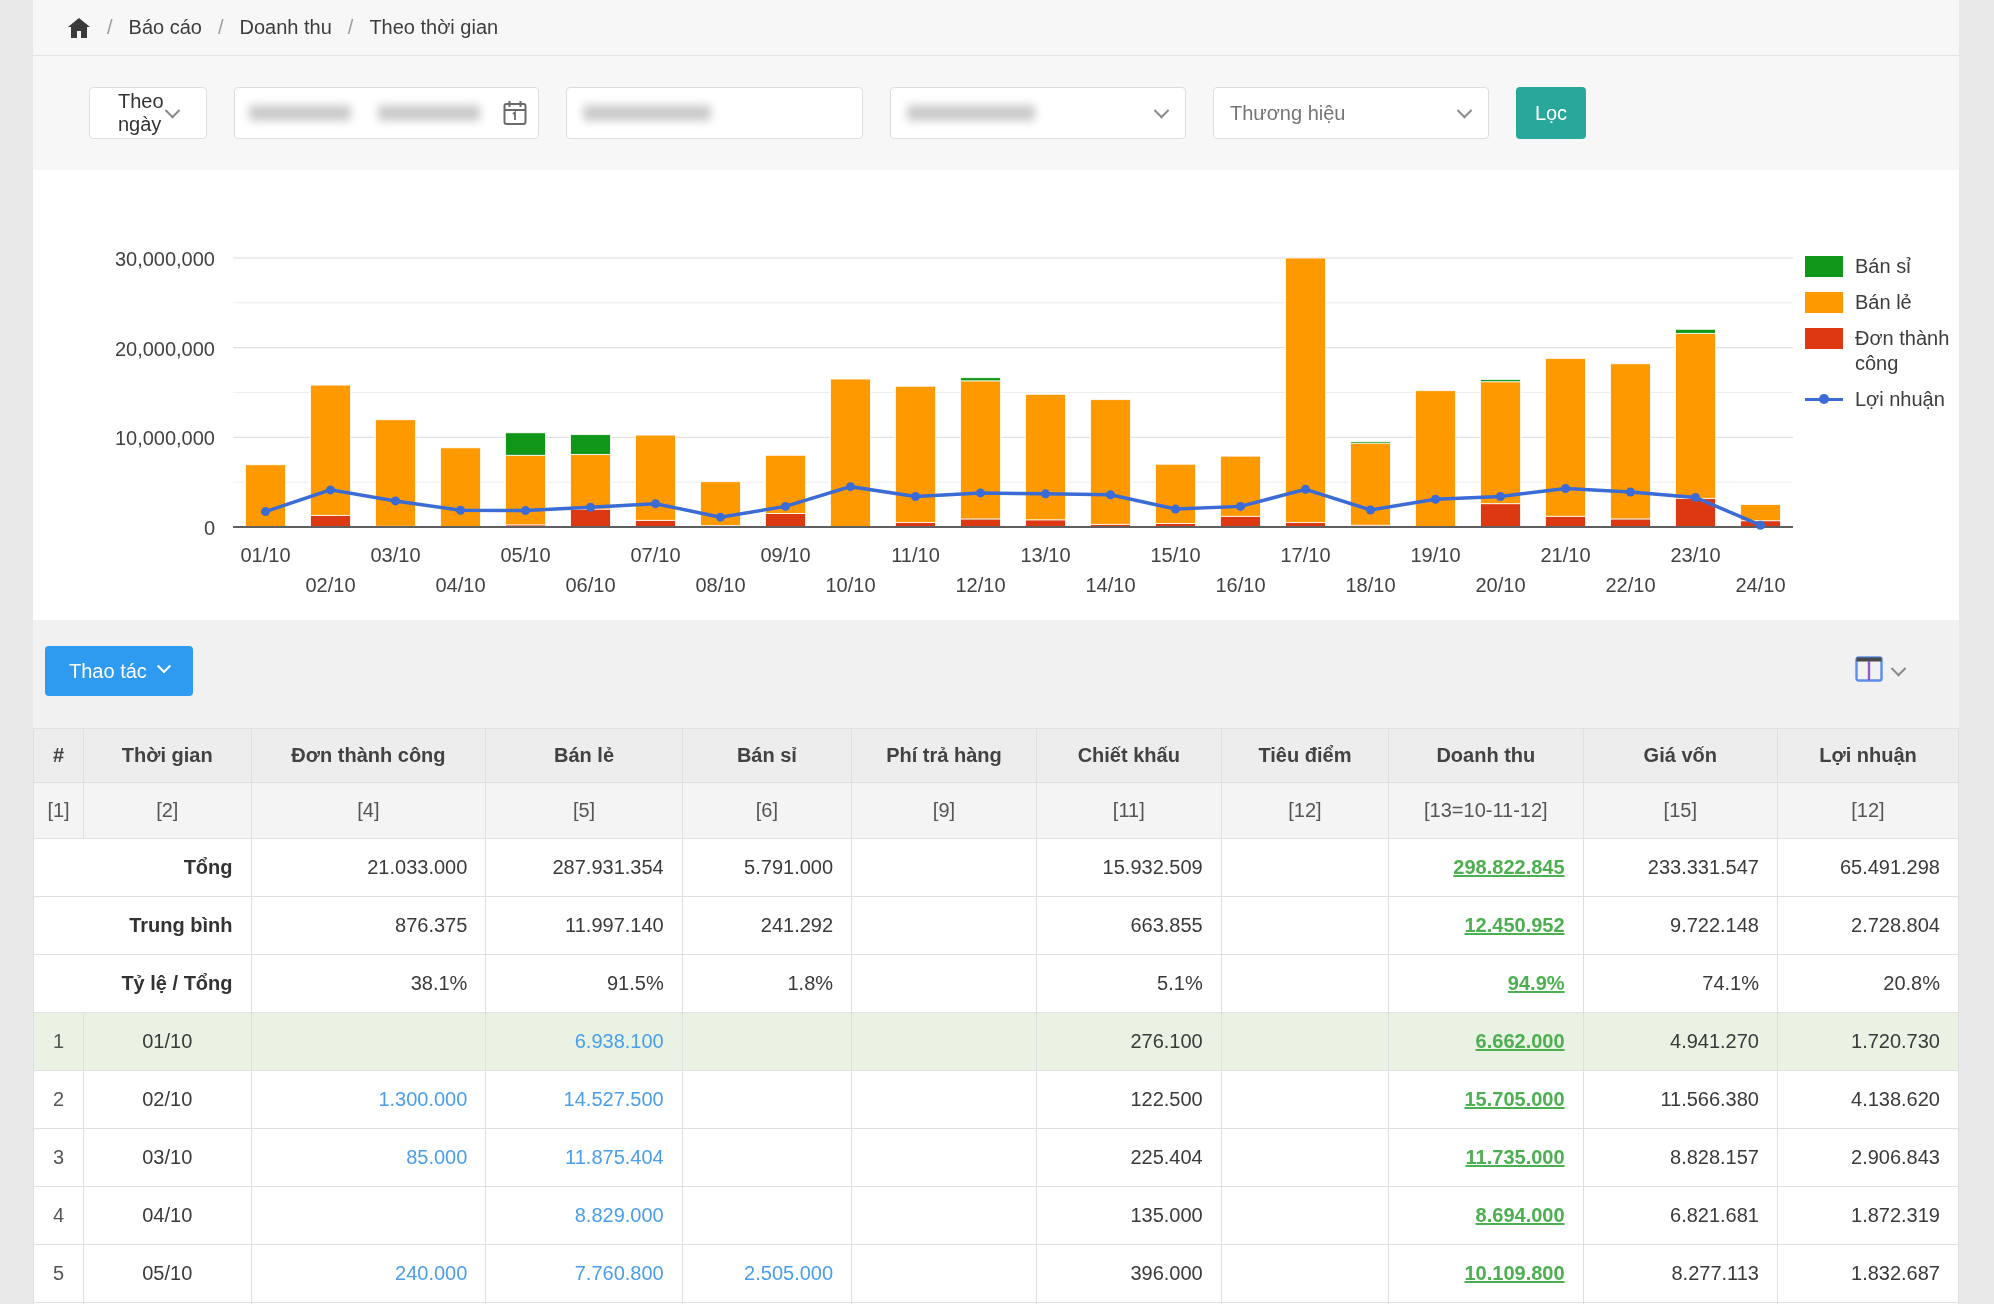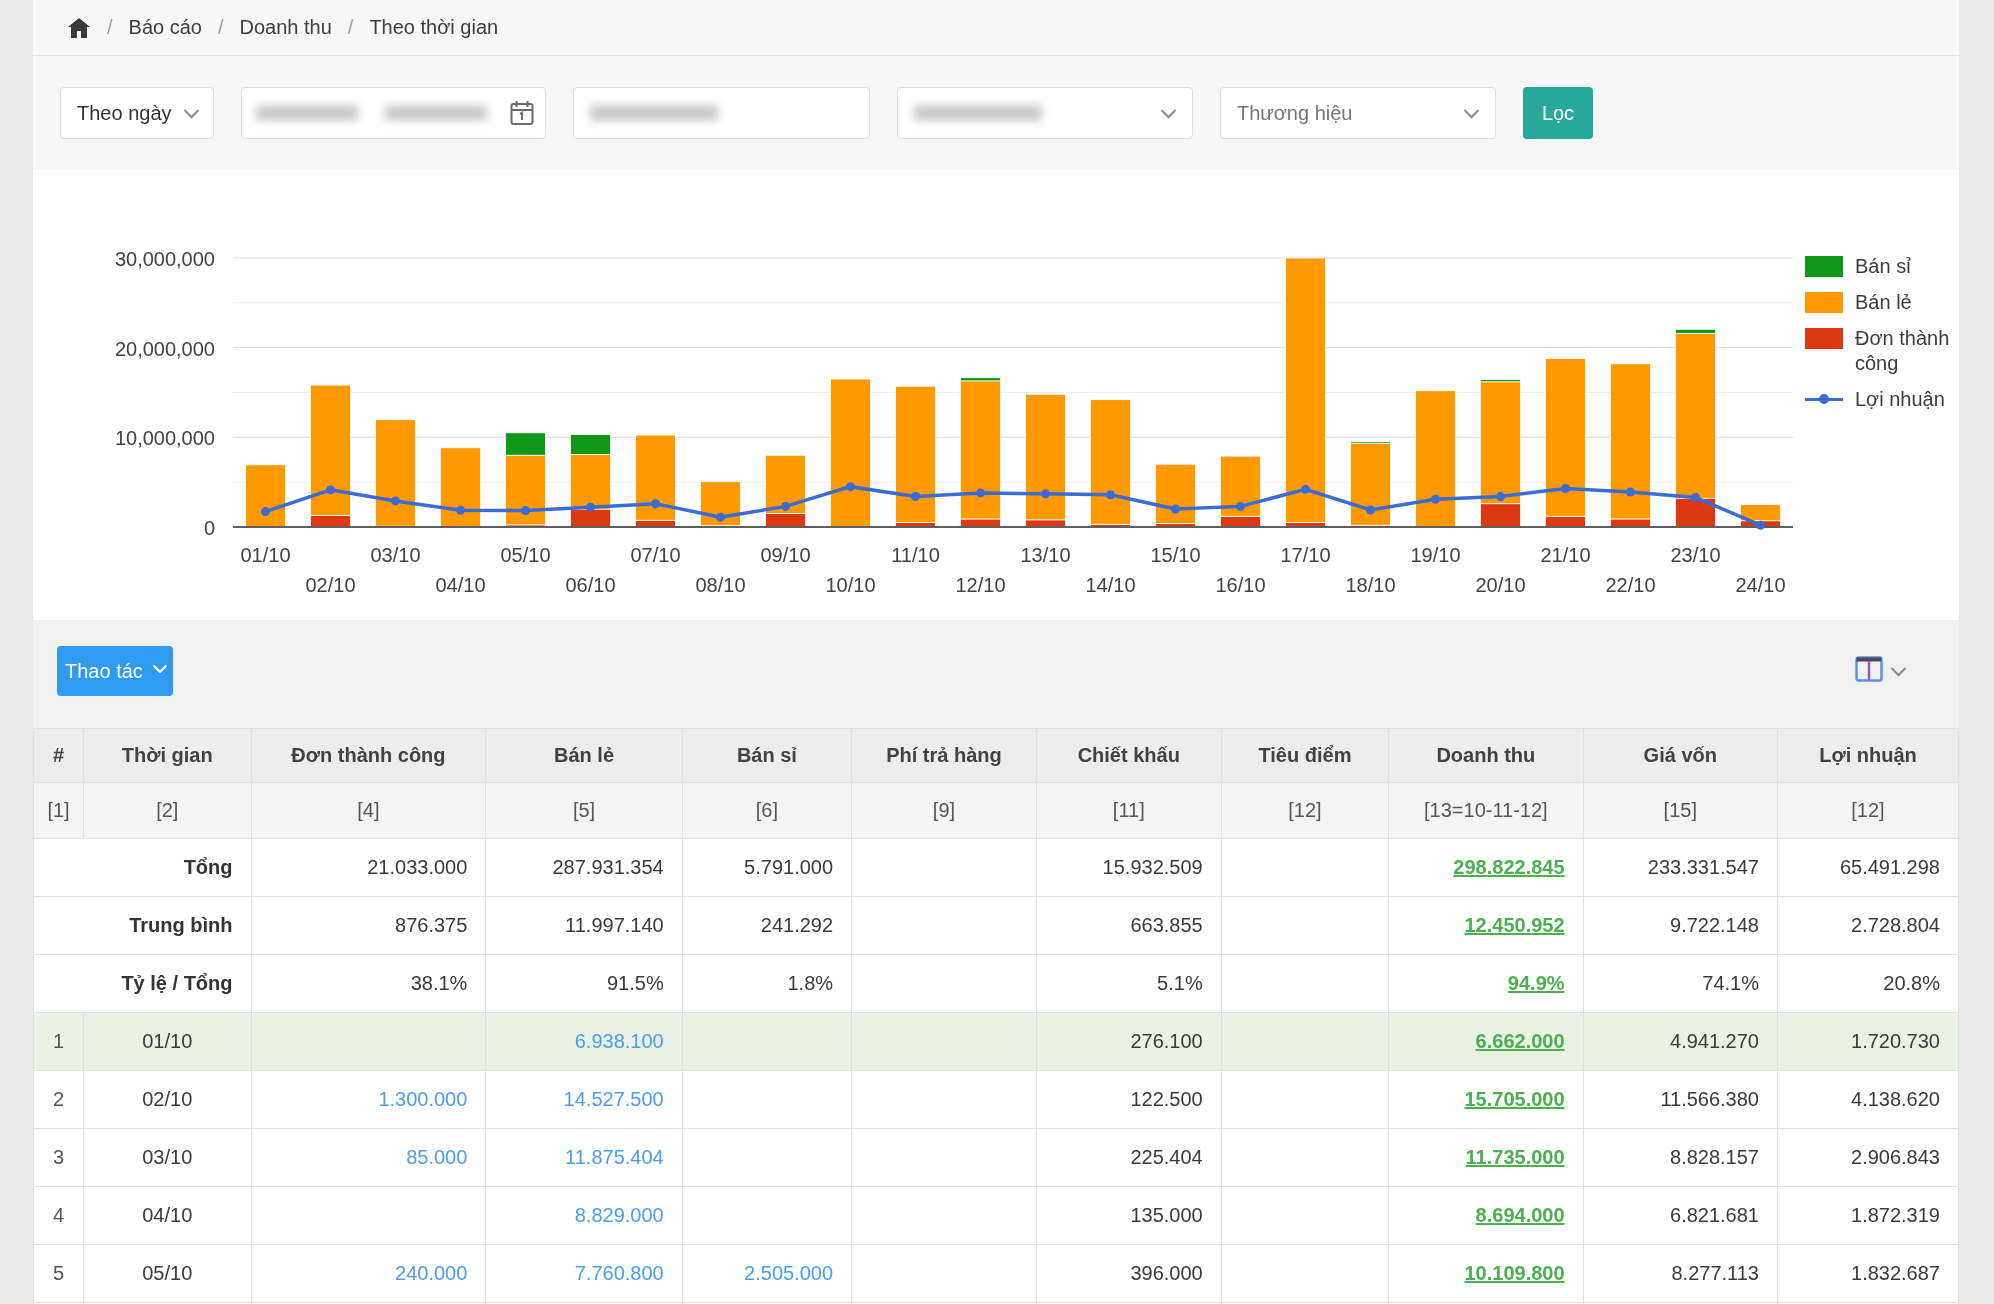--- a/index.html
+++ b/index.html
@@ -17,21 +17,21 @@
   .home-ic svg { display:block; }
 
   
   .filterbar { height:114px; background:#f7f7f7; display:flex; align-items:center;
                gap:27px; padding-left:27px; }
   .ctrl { background:#fff; border:1px solid #dddddd; border-radius:4px; height:52px;
           display:flex; align-items:center; font-size:20px; color:#333; }
   .chev { width:11px; height:11px; border-right:2px solid #8a8a8a; border-bottom:2px solid #8a8a8a;
           transform:rotate(45deg) translate(-2px,-2px); flex:none; }
   .chev.white { border-color:#fff; }
-  .sel-groupby { width:154px; justify-content:space-between; padding:0 16px; }
+  .sel-groupby { width:118px; justify-content:space-between; padding:0 28px;margin-left:29px; }
   .date-range { width:305px; position:relative; }
   .date-half { flex:1; display:flex; align-items:center; padding-left:14px; }
   .cal-zone { width:46px; height:100%; display:flex; align-items:center; justify-content:center; }
   .redacted { background:#8d8d8d; opacity:.45; filter:blur(4px); border-radius:2px; height:16px; }
   .inp-search { width:297px; padding-left:16px; }
   .sel-blur { width:296px; justify-content:space-between; padding:0 18px 0 16px; }
   .sel-named { width:276px; justify-content:space-between; padding:0 18px 0 16px; color:#757575; }
   .btn-filter { width:70px; height:52px; border:none; border-radius:4px; background:#27a89a;
                 color:#fff; font-size:20px; display:flex; align-items:center; justify-content:center;
                 cursor:pointer; }
@@ -43,21 +43,21 @@
   .legend { position:absolute; left:1772px; top:84px; width:152px; display:flex;
             flex-direction:column; gap:11px; font-size:20px; color:#3c3c3c; }
   .lg-item { display:flex; align-items:flex-start; gap:12px; }
   .lg-box { width:38px; height:21px; flex:none; margin-top:2px; }
   .lg-line { width:38px; height:3px; flex:none; margin-top:11px; position:relative; }
   .lg-line .dot { position:absolute; left:14px; top:-4px; width:10px; height:10px; border-radius:50%; }
   .lg-label { line-height:1.25; }
 
   
   .actionband { position:relative; height:108px; background:#f1f1f1; }
-  .btn-bulk { position:absolute; left:24px; top:26px; height:50px; padding:0 8px;
+  .btn-bulk { position:absolute; left:12px; top:26px; height:50px; padding:0 24px;
               background:#2e9af0; border:none; border-radius:4px; color:#fff; font-size:20px;
               display:flex; align-items:center; gap:12px; cursor:pointer; }
   .btn-bulk .chev { width:10px; height:10px; margin-top:-4px; }
   .col-toggle { position:absolute; right:55px; top:36px; display:flex; align-items:center; gap:10px;
                 cursor:pointer; }
 
   
   table.report { width:100%; border-collapse:collapse; font-size:20px; table-layout:fixed; }
   table.report th, table.report td { border:1px solid #e0e0e0; overflow:hidden; white-space:nowrap; }
   tr.hdr-main th { background:#ededed; font-weight:700; color:#424242; height:54px; text-align:center; }

